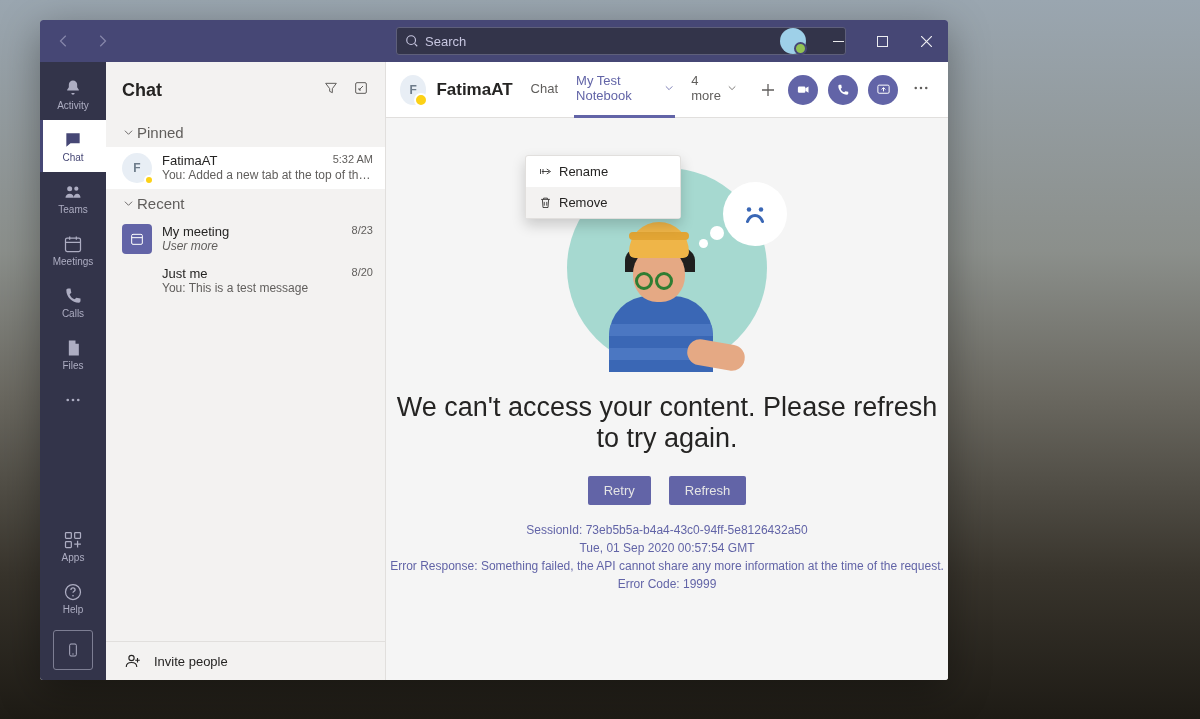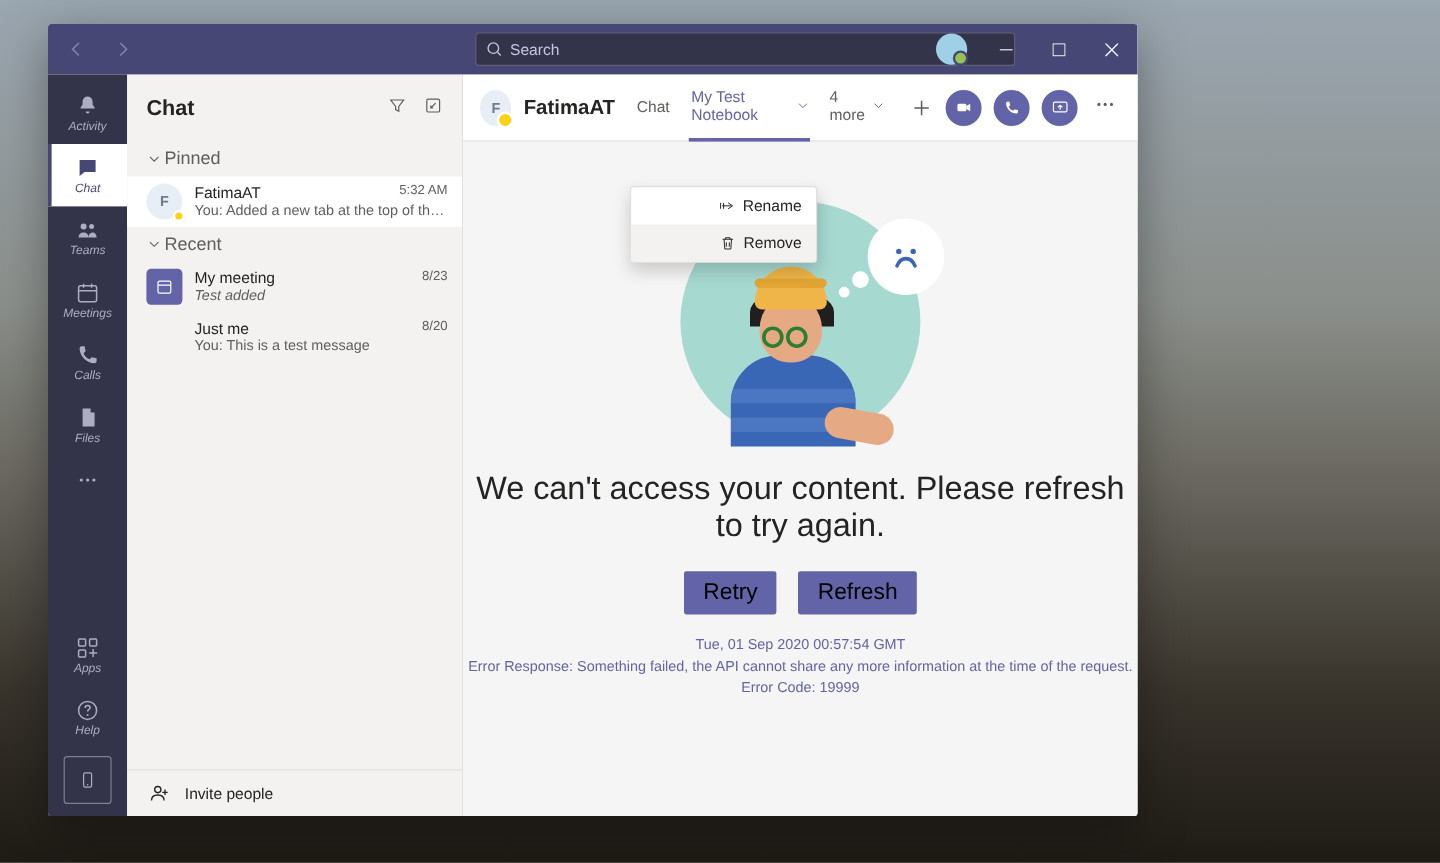--- a/index.html
+++ b/index.html
@@ -33,21 +33,21 @@
   }
   .avatar-round::after{content:"";position:absolute;right:-1px;bottom:-1px;width:9px;height:9px;border-radius:50%;background:#92c353;border:2px solid #464775;}
   .win-btn { width:44px; height:42px; display:flex; align-items:center; justify-content:center; color:#fff; cursor:pointer; opacity:.9;}
   
   .body { flex:1; display:flex; min-height:0; }
   
   .rail {
     width: 66px; background:#33344a; display:flex; flex-direction:column; align-items:center;
     padding-top:6px; color:#adadc2; font-size:10px;
   }
-  .rail-item { width:66px; height:52px; display:flex; flex-direction:column; align-items:center; justify-content:center; gap:2px; cursor:pointer; position:relative;font-style:italic;}
+  .rail-item { width:66px; height:52px; display:flex; flex-direction:column; align-items:center; justify-content:center; gap:2px; cursor:pointer; position:relative;}
   .rail-item.selected { background:#fff; color:#464775; }
   .rail-item.selected::before{content:"";position:absolute;left:0;top:0;bottom:0;width:3px;background:#464775;}
   .rail-spacer { flex:1; }
   .rail-bottom-item { width:40px; height:40px; border:1px solid #7d7e93; border-radius:3px; margin:6px 0 10px; display:flex;align-items:center;justify-content:center;color:#adadc2;cursor:pointer;}
   
   .chatlist {
     width:280px; background:#f3f2f1; border-right:1px solid #e1dfdd; display:flex; flex-direction:column;
   }
   .chatlist-header {
     height:56px; display:flex; align-items:center; padding:0 16px; justify-content:space-between;
@@ -82,21 +82,21 @@
   .add-tab{color:#605e5c;cursor:pointer;width:24px;height:24px;display:flex;align-items:center;justify-content:center;margin-left:6px;}
   .chat-header .hdr-right{margin-left:auto;display:flex;align-items:center;gap:10px;}
   .circle-btn{width:30px;height:30px;border-radius:50%;background:#6264a7;color:#fff;display:flex;align-items:center;justify-content:center;cursor:pointer;}
   .more-btn{color:#605e5c;cursor:pointer;padding:0 4px;}
   
   .ctx-menu{
     position:absolute; left:485px; top:135px; width:156px; background:#fff;
     border:1px solid #e1dfdd; border-radius:3px; box-shadow:0 6px 14px rgba(0,0,0,.18);
     font-size:13px; color:#252423; z-index:50;
   }
-  .ctx-item{display:flex;align-items:center;gap:6px;padding:8px 12px;cursor:pointer;justify-content:flex-end;}
+  .ctx-item{display:flex;align-items:center;gap:6px;padding:8px 12px;cursor:pointer;}
   .ctx-item:hover,.ctx-item.hover{background:#f3f2f1;}
   
   .error-pane{flex:1;overflow:auto;display:flex;flex-direction:column;align-items:center;padding-top:50px;text-align:center;}
   .illus{width:200px;height:200px;position:relative;margin-bottom:24px;}
   .illus .bg-circle{width:200px;height:200px;border-radius:50%;background:#a6d9d0;position:absolute;}
   .illus .bubble{position:absolute;right:-20px;top:14px;width:64px;height:64px;border-radius:50%;background:#fff;display:flex;align-items:center;justify-content:center;}
   .illus .bubble svg{width:36px;height:36px;}
   .illus .bubble::before{content:"";position:absolute;left:-13px;bottom:6px;width:14px;height:14px;border-radius:50%;background:#fff;}
   .illus .bubble::after{content:"";position:absolute;left:-24px;bottom:-2px;width:9px;height:9px;border-radius:50%;background:#fff;}
   .person{position:absolute;left:18px;top:54px;width:150px;height:160px;}
@@ -105,21 +105,21 @@
   .person .face{position:absolute;left:48px;top:24px;width:52px;height:56px;border-radius:50% 50% 46% 46%;background:#e5a984;}
   .person .hair{position:absolute;left:40px;top:20px;width:70px;height:30px;background:#201f1e;border-radius:50% 50% 0 0/60% 60% 0 0;}
   .person .specs{position:absolute;left:50px;top:50px;display:flex;gap:2px;}
   .person .specs span{width:18px;height:18px;border:3px solid #2f7d32;border-radius:50%;background:transparent;}
   .person .shirt{position:absolute;left:24px;top:74px;width:104px;height:76px;border-radius:40px 40px 0 0;background:#3a67b5;overflow:hidden;}
   .person .shirt::before{content:"";position:absolute;left:0;right:0;top:28px;height:12px;background:#4b77c2;}
   .person .shirt::after{content:"";position:absolute;left:0;right:0;top:52px;height:12px;background:#4b77c2;}
   .person .arm{position:absolute;left:102px;top:120px;width:58px;height:26px;border-radius:14px;background:#e5a984;transform:rotate(10deg);}
   .error-title{font-size:27px;color:#252423;margin-bottom:22px;font-weight:400;}
   .error-btns{display:flex;gap:18px;margin-bottom:16px;}
-  .p-btn{background:#6264a7;color:#000000;border:none;padding:7px 16px;font-size:19px;border-radius:2px;cursor:pointer;}
+  .p-btn{background:#6264a7;color:#e5e5e5;border:none;padding:7px 16px;font-size:13px;border-radius:2px;cursor:pointer;}
   .error-details{font-size:12px;color:#6264a7;line-height:1.5;}
   svg{fill:currentColor;}
 </style>
 </head>
 <body>
 
 <div class="window">
 
   <div class="titlebar">
     <div class="nav-arrow disabled">
@@ -277,21 +277,21 @@
             <svg width="16" height="16" viewBox="0 0 24 24">
               <rect x="4" y="5" width="16" height="15" rx="2" fill="none" stroke="#fff" stroke-width="1.5"></rect>
               <path d="M4 10h16" stroke="#fff" stroke-width="1.5"></path>
             </svg>
           </div>
         <div class="info">
           <div class="line1">
               <span class="name">My meeting</span>
               <span class="time">8/23</span>
             </div>
-          <div class="line2 italic">Test added</div>
+          <div class="line2 italic">User more</div>
         </div>
       </div>
       <div class="chat-row">
         <div style="width:30px;flex:none"></div>
         <div class="info">
           <div class="line1">
               <span class="name">Just me</span>
               <span class="time">8/20</span>
             </div>
           <div class="line2">You: This is a test message</div>
@@ -379,20 +379,21 @@
                 <path d="M7 17c1-2.5 3-4 5-4s4 1.5 5 4" stroke="#3a67b5" stroke-width="2" fill="none" stroke-linecap="round"></path>
               </svg>
           </div>
         </div>
         <div class="error-title">We can't access your content. Please refresh to try again.</div>
         <div class="error-btns">
           <button class="p-btn">Retry</button>
           <button class="p-btn">Refresh</button>
         </div>
         <div class="error-details">
+          <div>SessionId: 73eb5b5a-b4a4-43c0-94ff-5e8126432a50</div>
           <div>Tue, 01 Sep 2020 00:57:54 GMT</div>
           <div>Error Response: Something failed, the API cannot share any more information at the time of the request.</div>
           <div>Error Code: 19999</div>
         </div>
       </div>
     </div>
   </div>
 
   <div class="ctx-menu">
     <div class="ctx-item">

